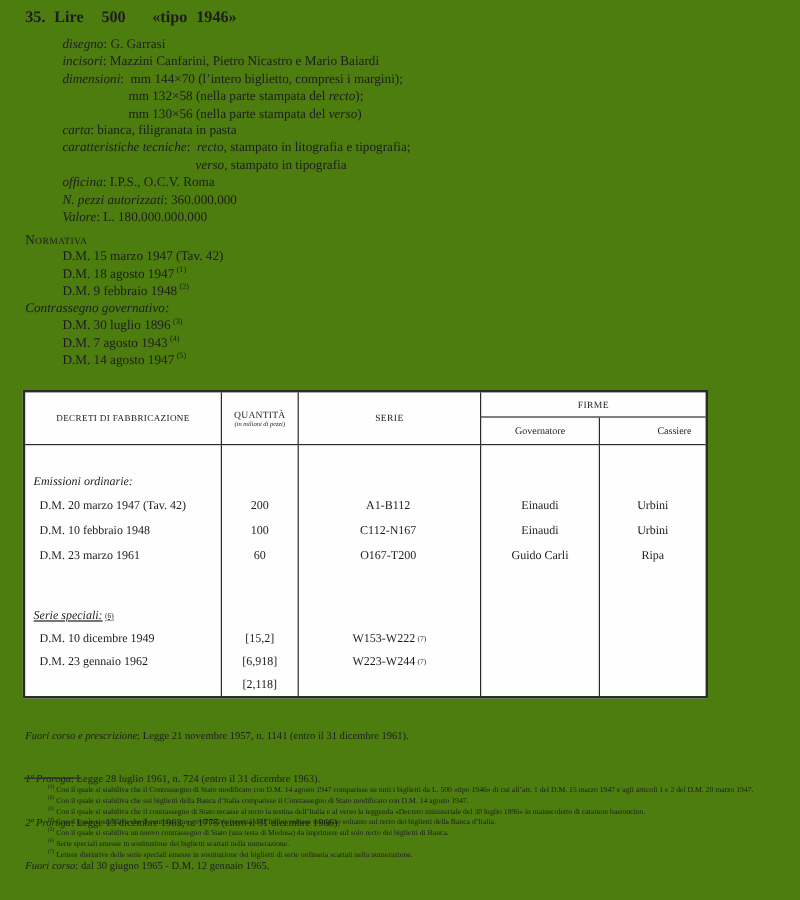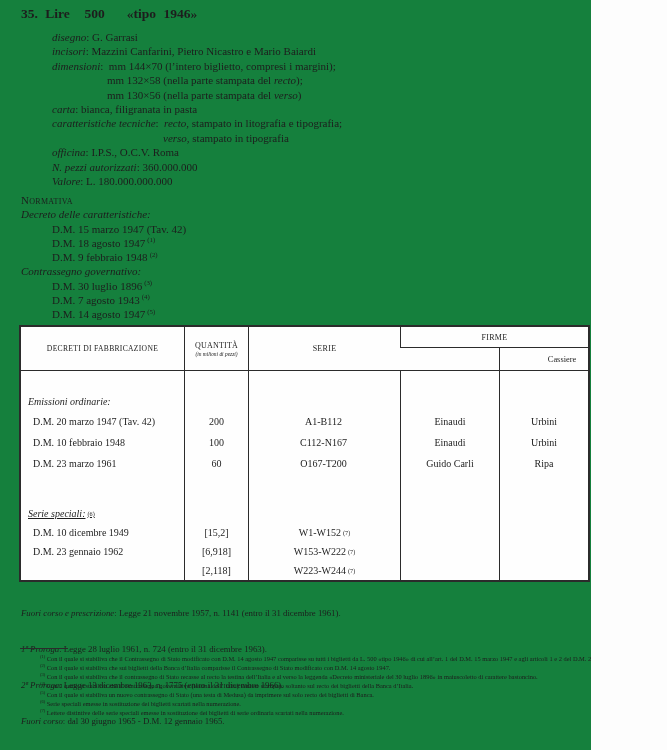--- a/index.html
+++ b/index.html
@@ -1,17 +1,17 @@
 <!DOCTYPE html>
 <html><head>
 <meta charset="utf-8">
 <style>
   html,body{margin:0;padding:0;background:#fdfdfd;}
   .page{
-    position:relative;width:591px;height:750px;background:#15803d;
+    position:relative;width:667px;height:750px;background:#4d7c0f;
     font-family:"Liberation Serif", serif;color:#1d1d1d;overflow:hidden;
   }
   .it{font-style:italic;}
   .pre{white-space:pre-wrap;}
   sup.note{font-size:62%;vertical-align:super;line-height:0;margin-left:2px;}
 
   
   .title{position:absolute;top:6px;left:21px;font-size:13.5px;font-weight:bold;word-spacing:4px;white-space:pre-wrap;}
 
   
@@ -70,39 +70,39 @@
     <div class="pre"><span class="it">carta</span><span>: bianca, filigranata in pasta</span></div>
     <div class="pre"><span class="it">caratteristiche tecniche</span><span>:  </span><span class="it">recto</span><span>, stampato in litografia e tipografia;</span></div>
     <div class="pre cont2"><span class="it">verso</span><span>, stampato in tipografia</span></div>
     <div class="pre"><span class="it">officina</span><span>: I.P.S., O.C.V. Roma</span></div>
     <div class="pre"><span class="it">N. pezzi autorizzati</span><span>: 360.000.000</span></div>
     <div class="pre"><span class="it">Valore</span><span>: L. 180.000.000.000</span></div>
   </div>
 
   <div class="normativa">
     <div class="heading">Normativa</div>
-    <div class="it">Decreto delle caratteristiche:</div>
     <div class="dm"><span>D.M. 15 marzo 1947 (Tav. 42)</span><sup class="note"></sup></div>
     <div class="dm"><span>D.M. 18 agosto 1947</span><sup class="note">(1)</sup></div>
     <div class="dm"><span>D.M. 9 febbraio 1948</span><sup class="note">(2)</sup></div>
     <div class="it">Contrassegno governativo:</div>
     <div class="dm"><span>D.M. 30 luglio 1896</span><sup class="note">(3)</sup></div>
     <div class="dm"><span>D.M. 7 agosto 1943</span><sup class="note">(4)</sup></div>
     <div class="dm"><span>D.M. 14 agosto 1947</span><sup class="note">(5)</sup></div>
   </div>
 
   <div class="btable">
     <div class="thead">
       <div class="h-c1">DECRETI DI FABBRICAZIONE</div>
       <div class="h-c2">
         <div class="t1">QUANTITÀ</div>
         <div class="t2">(in milioni di pezzi)</div>
       </div>
       <div class="h-c3">SERIE</div>
       <div class="h-firme">FIRME</div>
+      <div class="h-gov">Governatore</div>
       <div class="h-cas">Cassiere</div>
     </div>
     <div class="tbody">
       <div class="tcol left">
         <div class="sp1"></div>
         <div class="lb1 it">Emissioni ordinarie:</div>
         <div class="d1">D.M. 20 marzo 1947 (Tav. 42)</div>
         <div class="d1">D.M. 10 febbraio 1948</div>
         <div class="d1">D.M. 23 marzo 1961</div>
         <div class="gap"></div>
@@ -135,24 +135,20 @@
         <div class="d1">
             <span>C112-N167</span>
             <sup class="note"></sup>
           </div>
         <div class="d1">
             <span>O167-T200</span>
             <sup class="note"></sup>
           </div>
         <div class="gap"></div>
           <div class="lb2"></div>
-        <div class="d2">
-            <span>W1-W152</span>
-            <sup class="note">(7)</sup>
-          </div>
         <div class="d2">
             <span>W153-W222</span>
             <sup class="note">(7)</sup>
           </div>
         <div class="d2">
             <span>W223-W244</span>
             <sup class="note">(7)</sup>
           </div>
       </div>
       <div class="tcol">

